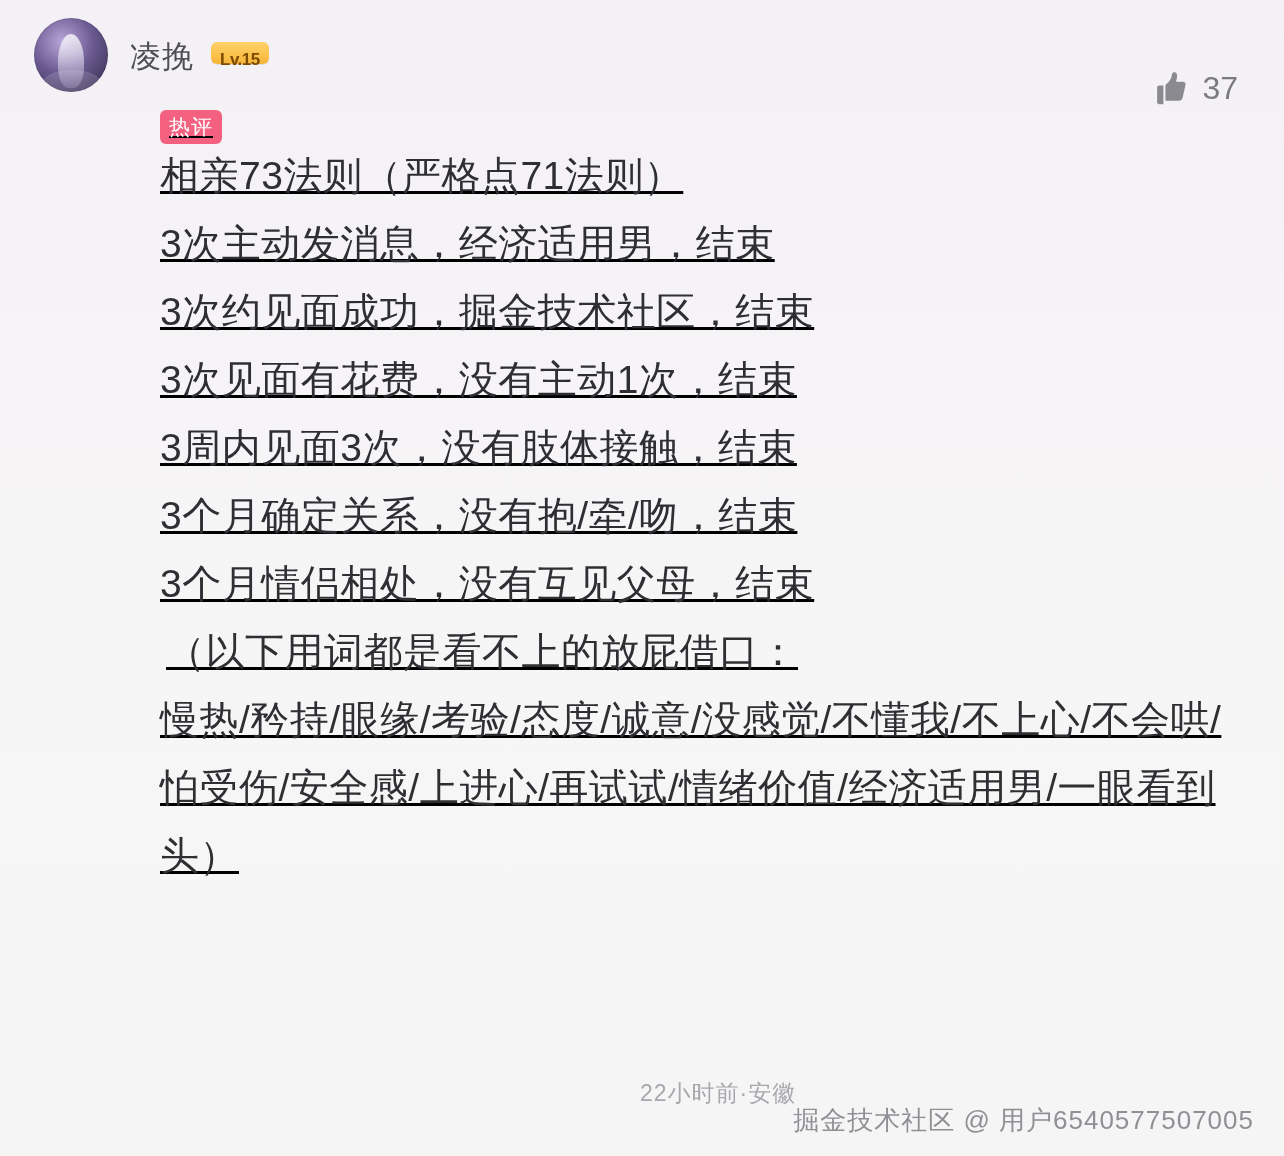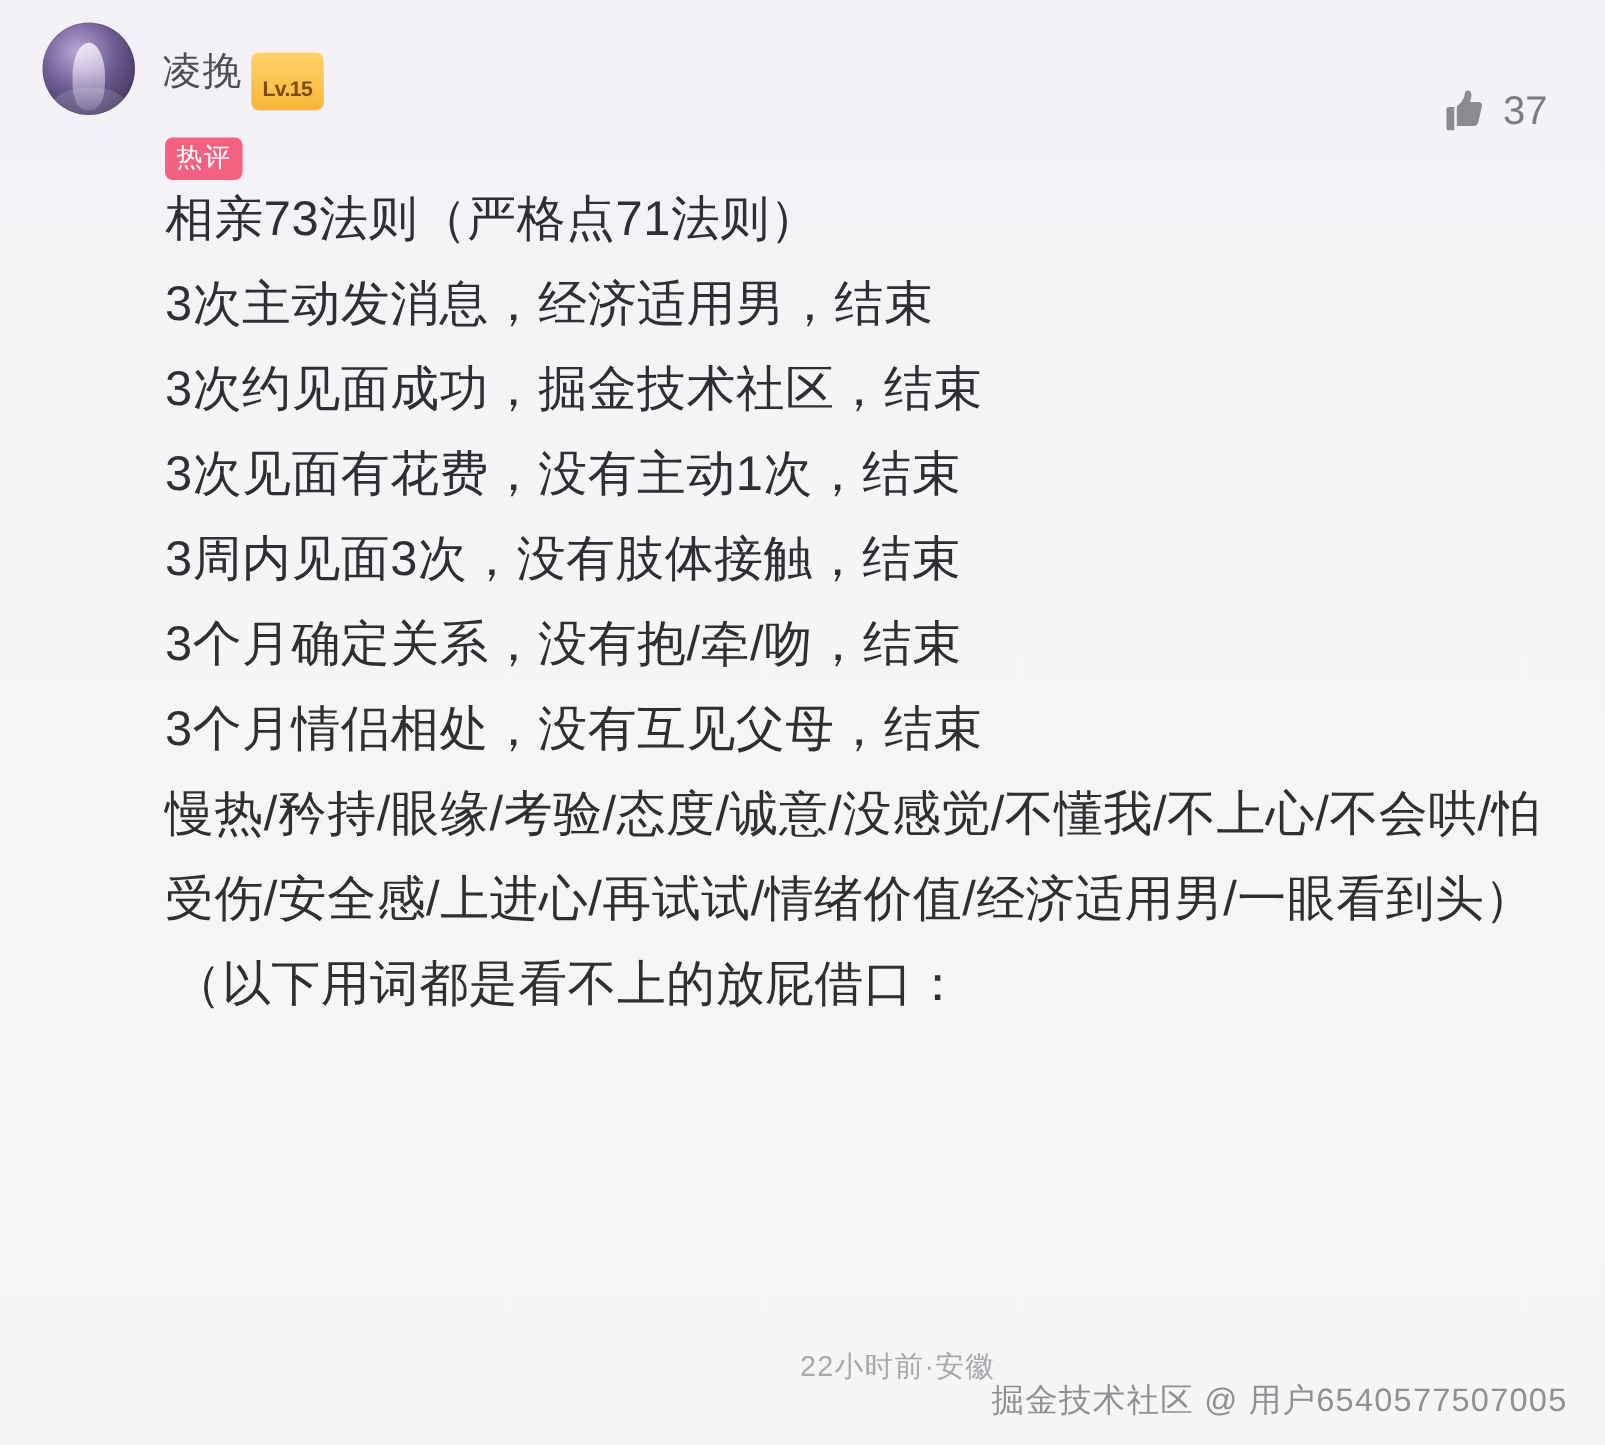--- a/index.html
+++ b/index.html
@@ -69,24 +69,24 @@
   .username {
     margin-left: 22px;
     margin-top: 18px;
     font-size: 31px;
     color: #4e4e55;
     letter-spacing: 1px;
     white-space: nowrap;
   }
 
   .level-badge {
-    margin-left: 7px;
+    margin-left: 17px;
     margin-top: 24px;
     height: 14px;
-    padding: 16px 9px;
+    padding: 4px 9px;
     border-radius: 6px;
     background: linear-gradient(180deg, #ffd36a 0%, #f7b538 100%);
     color: #7c4a00;
     font-size: 17px;
     line-height: 27px;
     font-weight: bold;
     letter-spacing: -0.5px;
     box-shadow: 0 1px 0 rgba(0,0,0,0.08);
   }
 
@@ -105,23 +105,24 @@
     display: block;
   }
   .like-count {
     font-size: 32px;
     color: #7b7b80;
   }
 
   
   .comment-body {
     position: absolute;
-    left: 136px;
+    left: 164px;
     right: 40px;
     top: 108px;
+    text-decoration: underline;
   }
 
   .line {
     font-size: 39px;
     line-height: 68px;
     color: #2f2f33;
     letter-spacing: 0.5px;
     white-space: nowrap;
   }
   .line.wrap {
@@ -196,22 +197,22 @@
       <span class="hot-tag">热评</span>
     </div>
 
     <div class="line indent-0">相亲73法则（严格点71法则）</div>
     <div class="line indent-0">3次主动发消息，经济适用男，结束</div>
     <div class="line indent-0">3次约见面成功，掘金技术社区，结束</div>
     <div class="line indent-0">3次见面有花费，没有主动1次，结束</div>
     <div class="line indent-0">3周内见面3次，没有肢体接触，结束</div>
     <div class="line indent-0">3个月确定关系，没有抱/牵/吻，结束</div>
     <div class="line indent-0">3个月情侣相处，没有互见父母，结束</div>
+    <div class="line indent-small">（以下用词都是看不上的放屁借口：</div>
     <div class="line wrap indent-0">慢热/矜持/眼缘/考验/态度/诚意/没感觉/不懂我/不上心/不会哄/怕受伤/安全感/上进心/再试试/情绪价值/经济适用男/一眼看到头）</div>
-    <div class="line indent-small">（以下用词都是看不上的放屁借口：</div>
 
   </div>
 
   <div class="meta-row">22小时前·安徽</div>
 
   <div class="watermark">掘金技术社区 @ 用户6540577507005</div>
 
 </div>
 
 </body></html>

